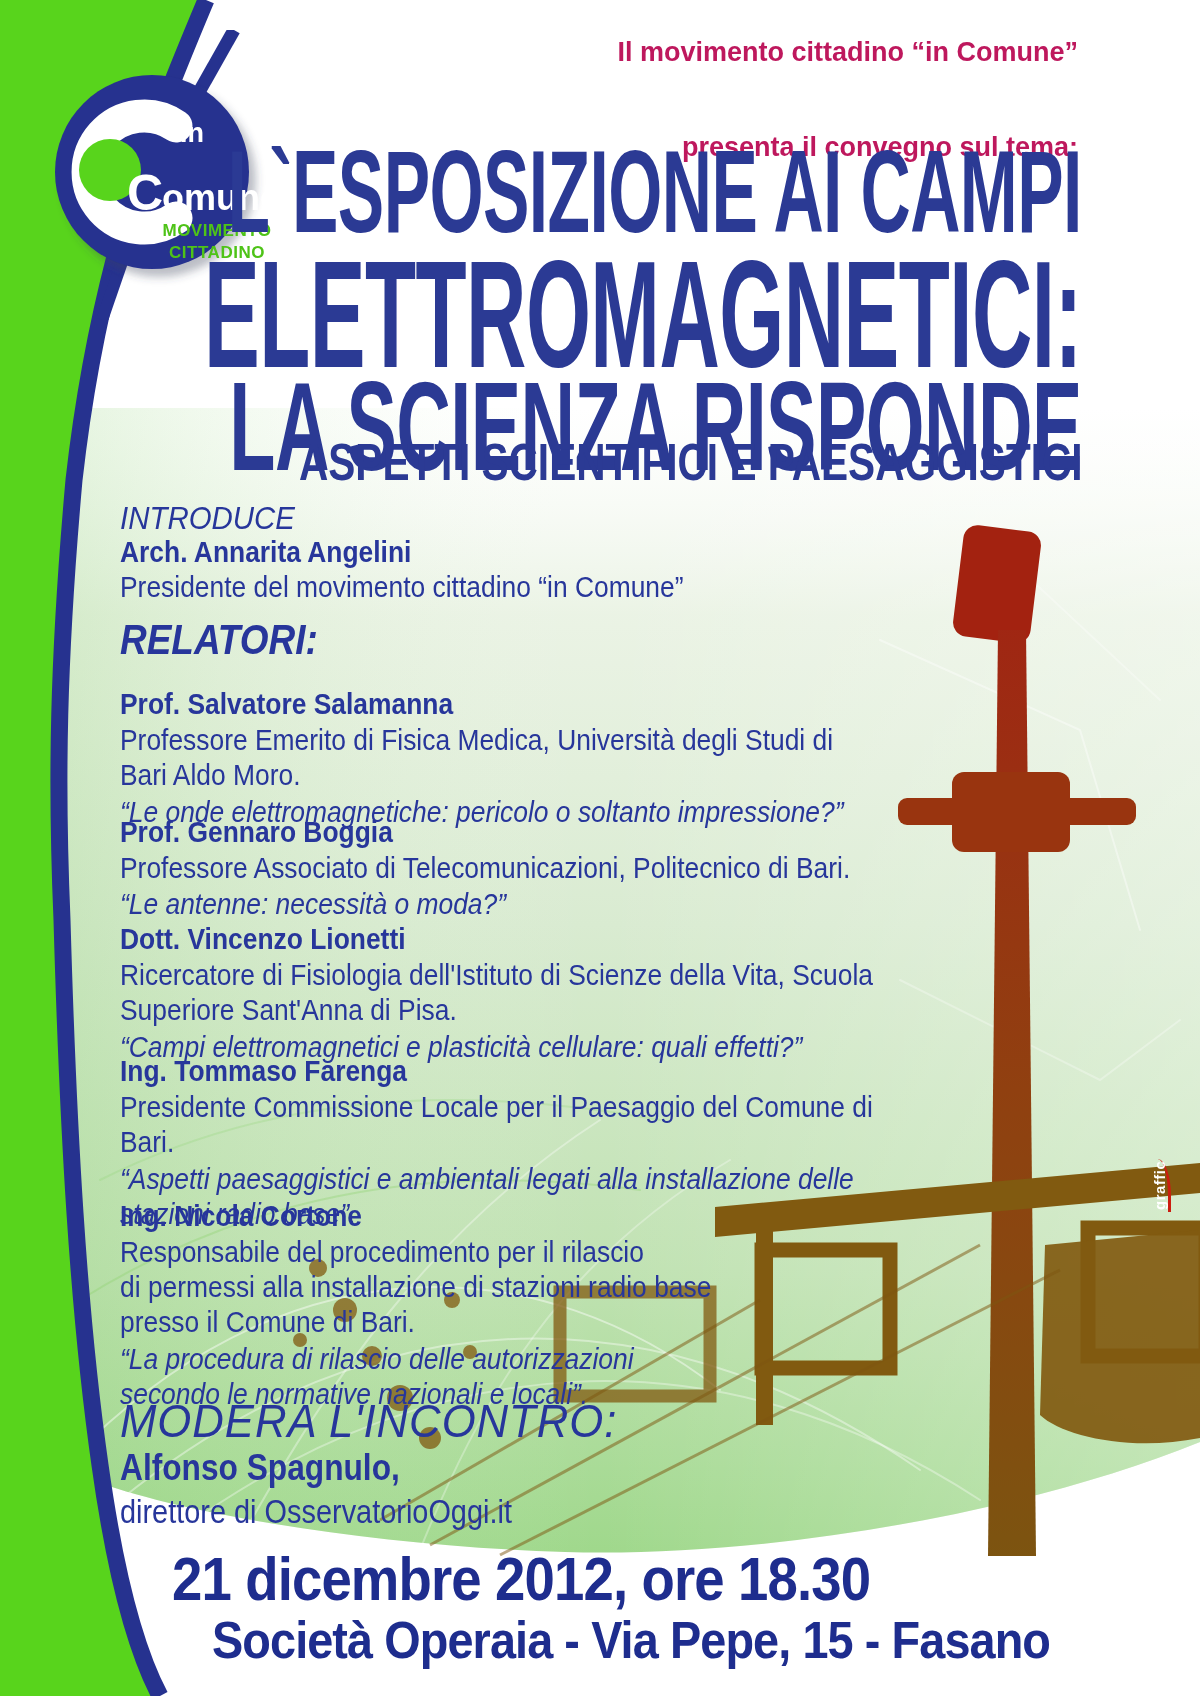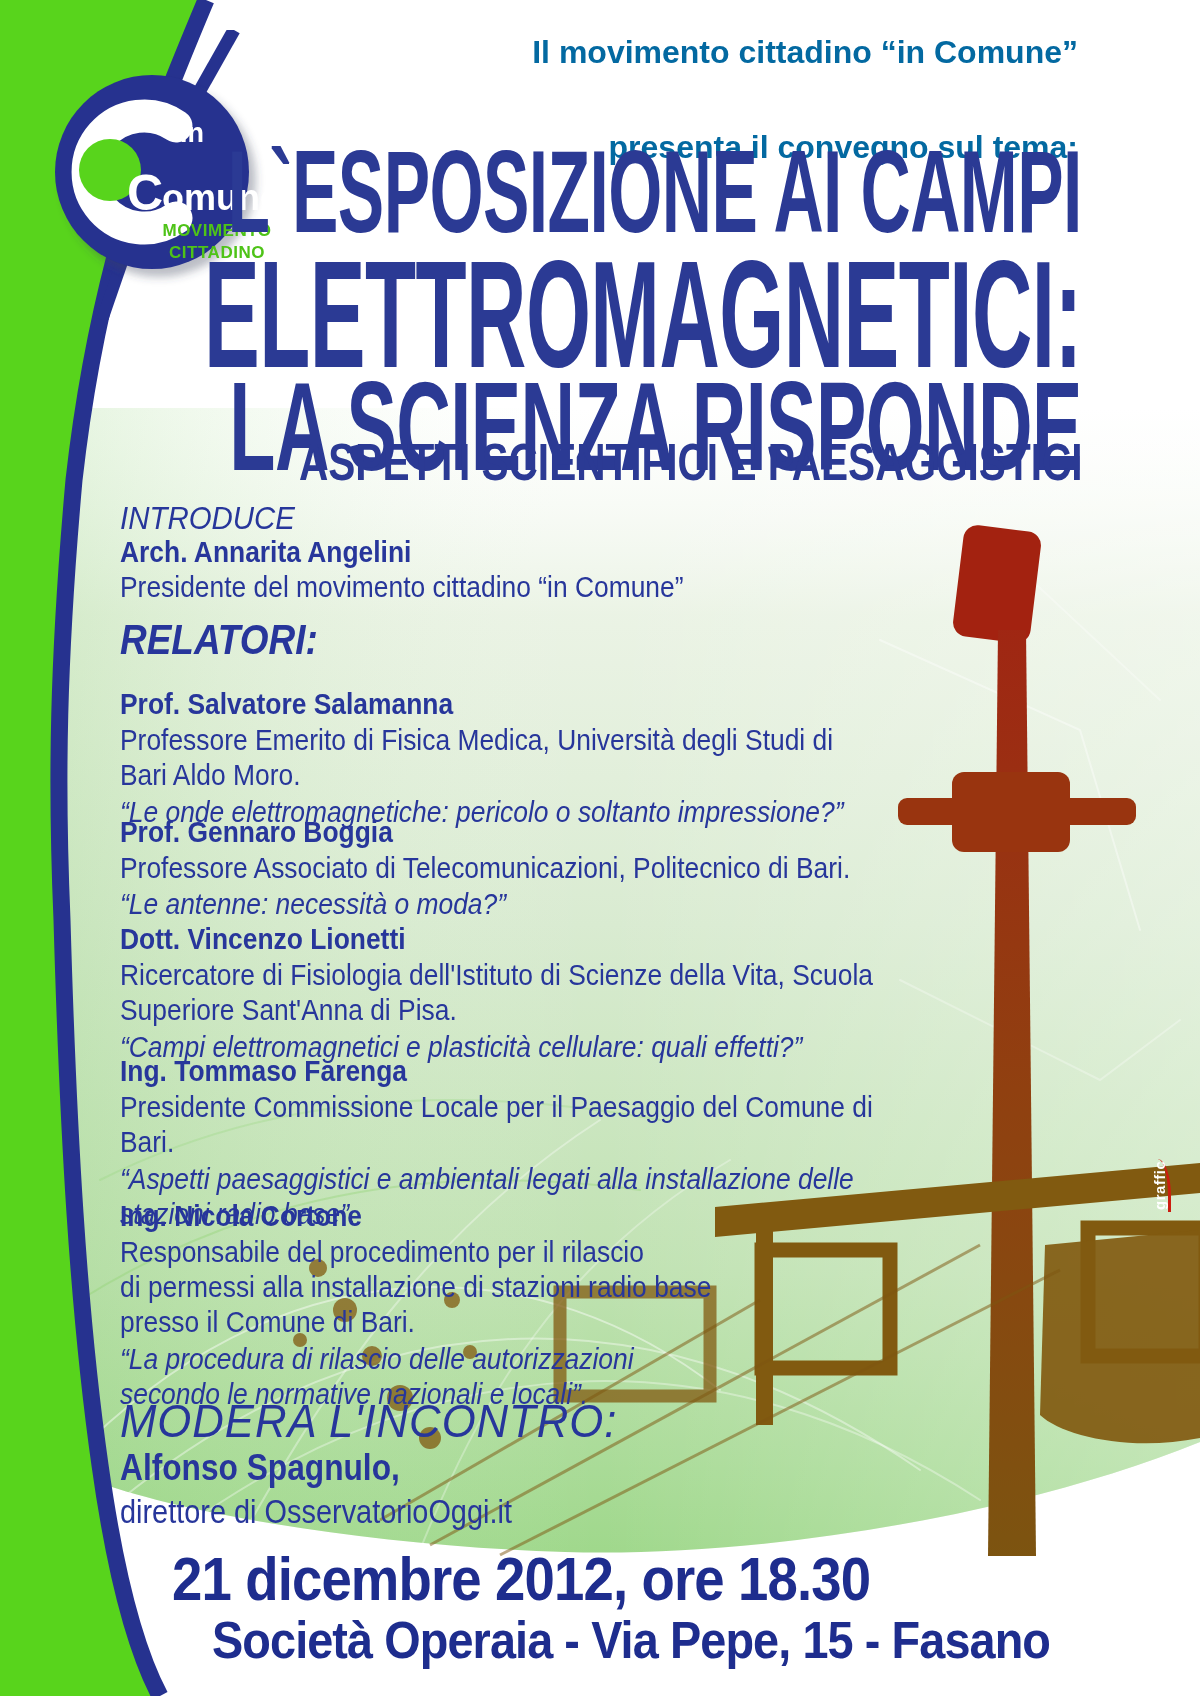--- a/index.html
+++ b/index.html
@@ -3,21 +3,21 @@
 <meta charset="utf-8">
 <style>
   html,body{margin:0;padding:0;background:#ffffff;}
   body{width:1200px;height:1696px;position:relative;overflow:hidden;
        font-family:"Liberation Sans",sans-serif;}
   .abs{position:absolute;}
   svg{display:block;}
 
   
   .hdr{position:absolute;right:122px;white-space:nowrap;text-align:right;
-       font-size:32px;font-weight:bold;color:#0369a1;line-height:40px;}
+       font-size:27px;font-weight:bold;color:#be185d;line-height:40px;}
   #hdr1{top:32px;}
   #hdr2{top:90px;margin-top:37px;}
 
   
   .title-line{position:absolute;right:118px;white-space:nowrap;font-weight:bold;
        color:#2b3a94;transform-origin:100% 0;line-height:1;letter-spacing:-1px;}
   #t1{top:134px;font-size:116px;transform:scaleX(.60);}
   #t2{top:238px;font-size:152px;transform:scaleX(.55);}
   #t3{top:364px;font-size:126px;transform:scaleX(.60);}
   #subtitle{position:absolute;right:118px;top:436px;white-space:nowrap;

